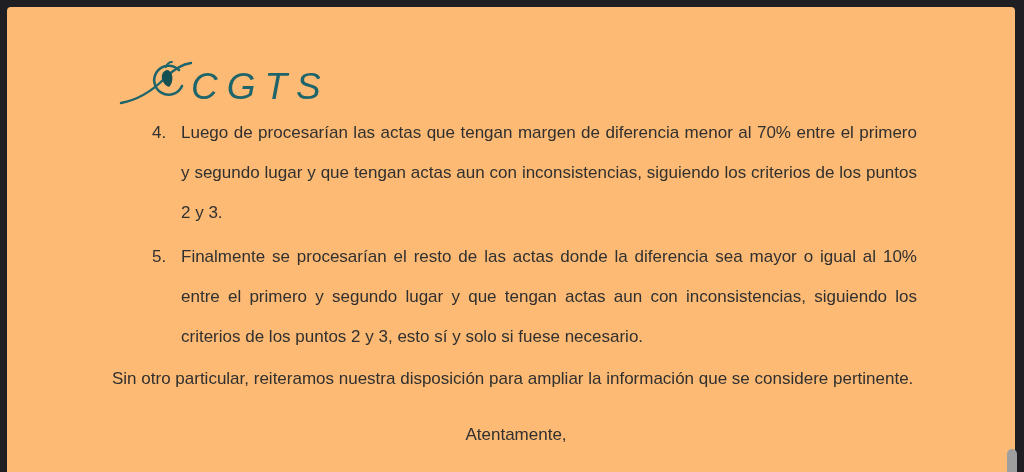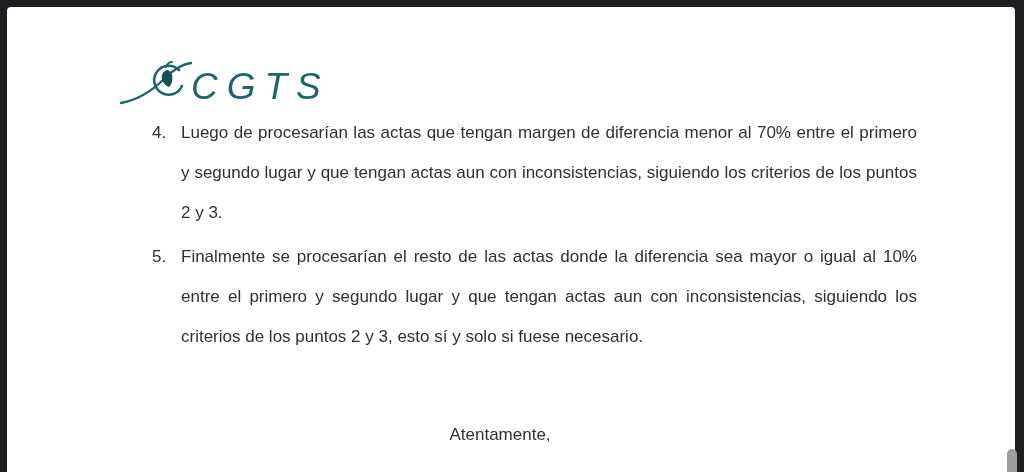--- a/index.html
+++ b/index.html
@@ -15,21 +15,21 @@
     height: 472px;
     background: #1e1e23;
     overflow: hidden;
   }
   .page {
     position: absolute;
     left: 7px;
     top: 7px;
     right: 9px;
     bottom: 0;
-    background: #ffffff;
+    background: #fdba74;
     border-radius: 4px 4px 0 0;
     overflow: hidden;
   }
   
   .logo {
     position: absolute;
     left: 112px;
     top: 46px;
     display: flex;
     align-items: flex-end;
@@ -71,21 +71,21 @@
     position: absolute;
     left: 105px;
     top: 352px;
     width: 806px;
     color: #303030;
     font-size: 17px;
     line-height: 40px;
   }
   .signoff {
     position: absolute;
-    left: 90px;
+    left: 106px;
     top: 408px;
     width: 806px;
     text-align: center;
     color: #303030;
     font-size: 17px;
     line-height: 40px;
   }
   
   .scroll-thumb {
     position: absolute;
@@ -121,19 +121,20 @@
       <div class="list-item">
         <span class="num">4.</span>
         <span class="txt">Luego de procesarían las actas que tengan margen de diferencia menor al 70% entre el primero y segundo lugar y que tengan actas aun con inconsistencias, siguiendo los criterios de los puntos 2 y 3.</span>
       </div>
       <div class="list-item">
         <span class="num">5.</span>
         <span class="txt">Finalmente se procesarían el resto de las actas donde la diferencia sea mayor o igual al 10% entre el primero y segundo lugar y que tengan actas aun con inconsistencias, siguiendo los criterios de los puntos 2 y 3, esto sí y solo si fuese necesario.</span>
       </div>
     </div>
 
+    <p class="closing">Sin otro particular, reiteramos nuestra disposición para ampliar la información que se considere pertinente.</p>
 
     <p class="signoff">Atentamente,</p>
 
   </div>
 
   <div class="scroll-thumb"></div>
 </div>
 
 </body></html>

